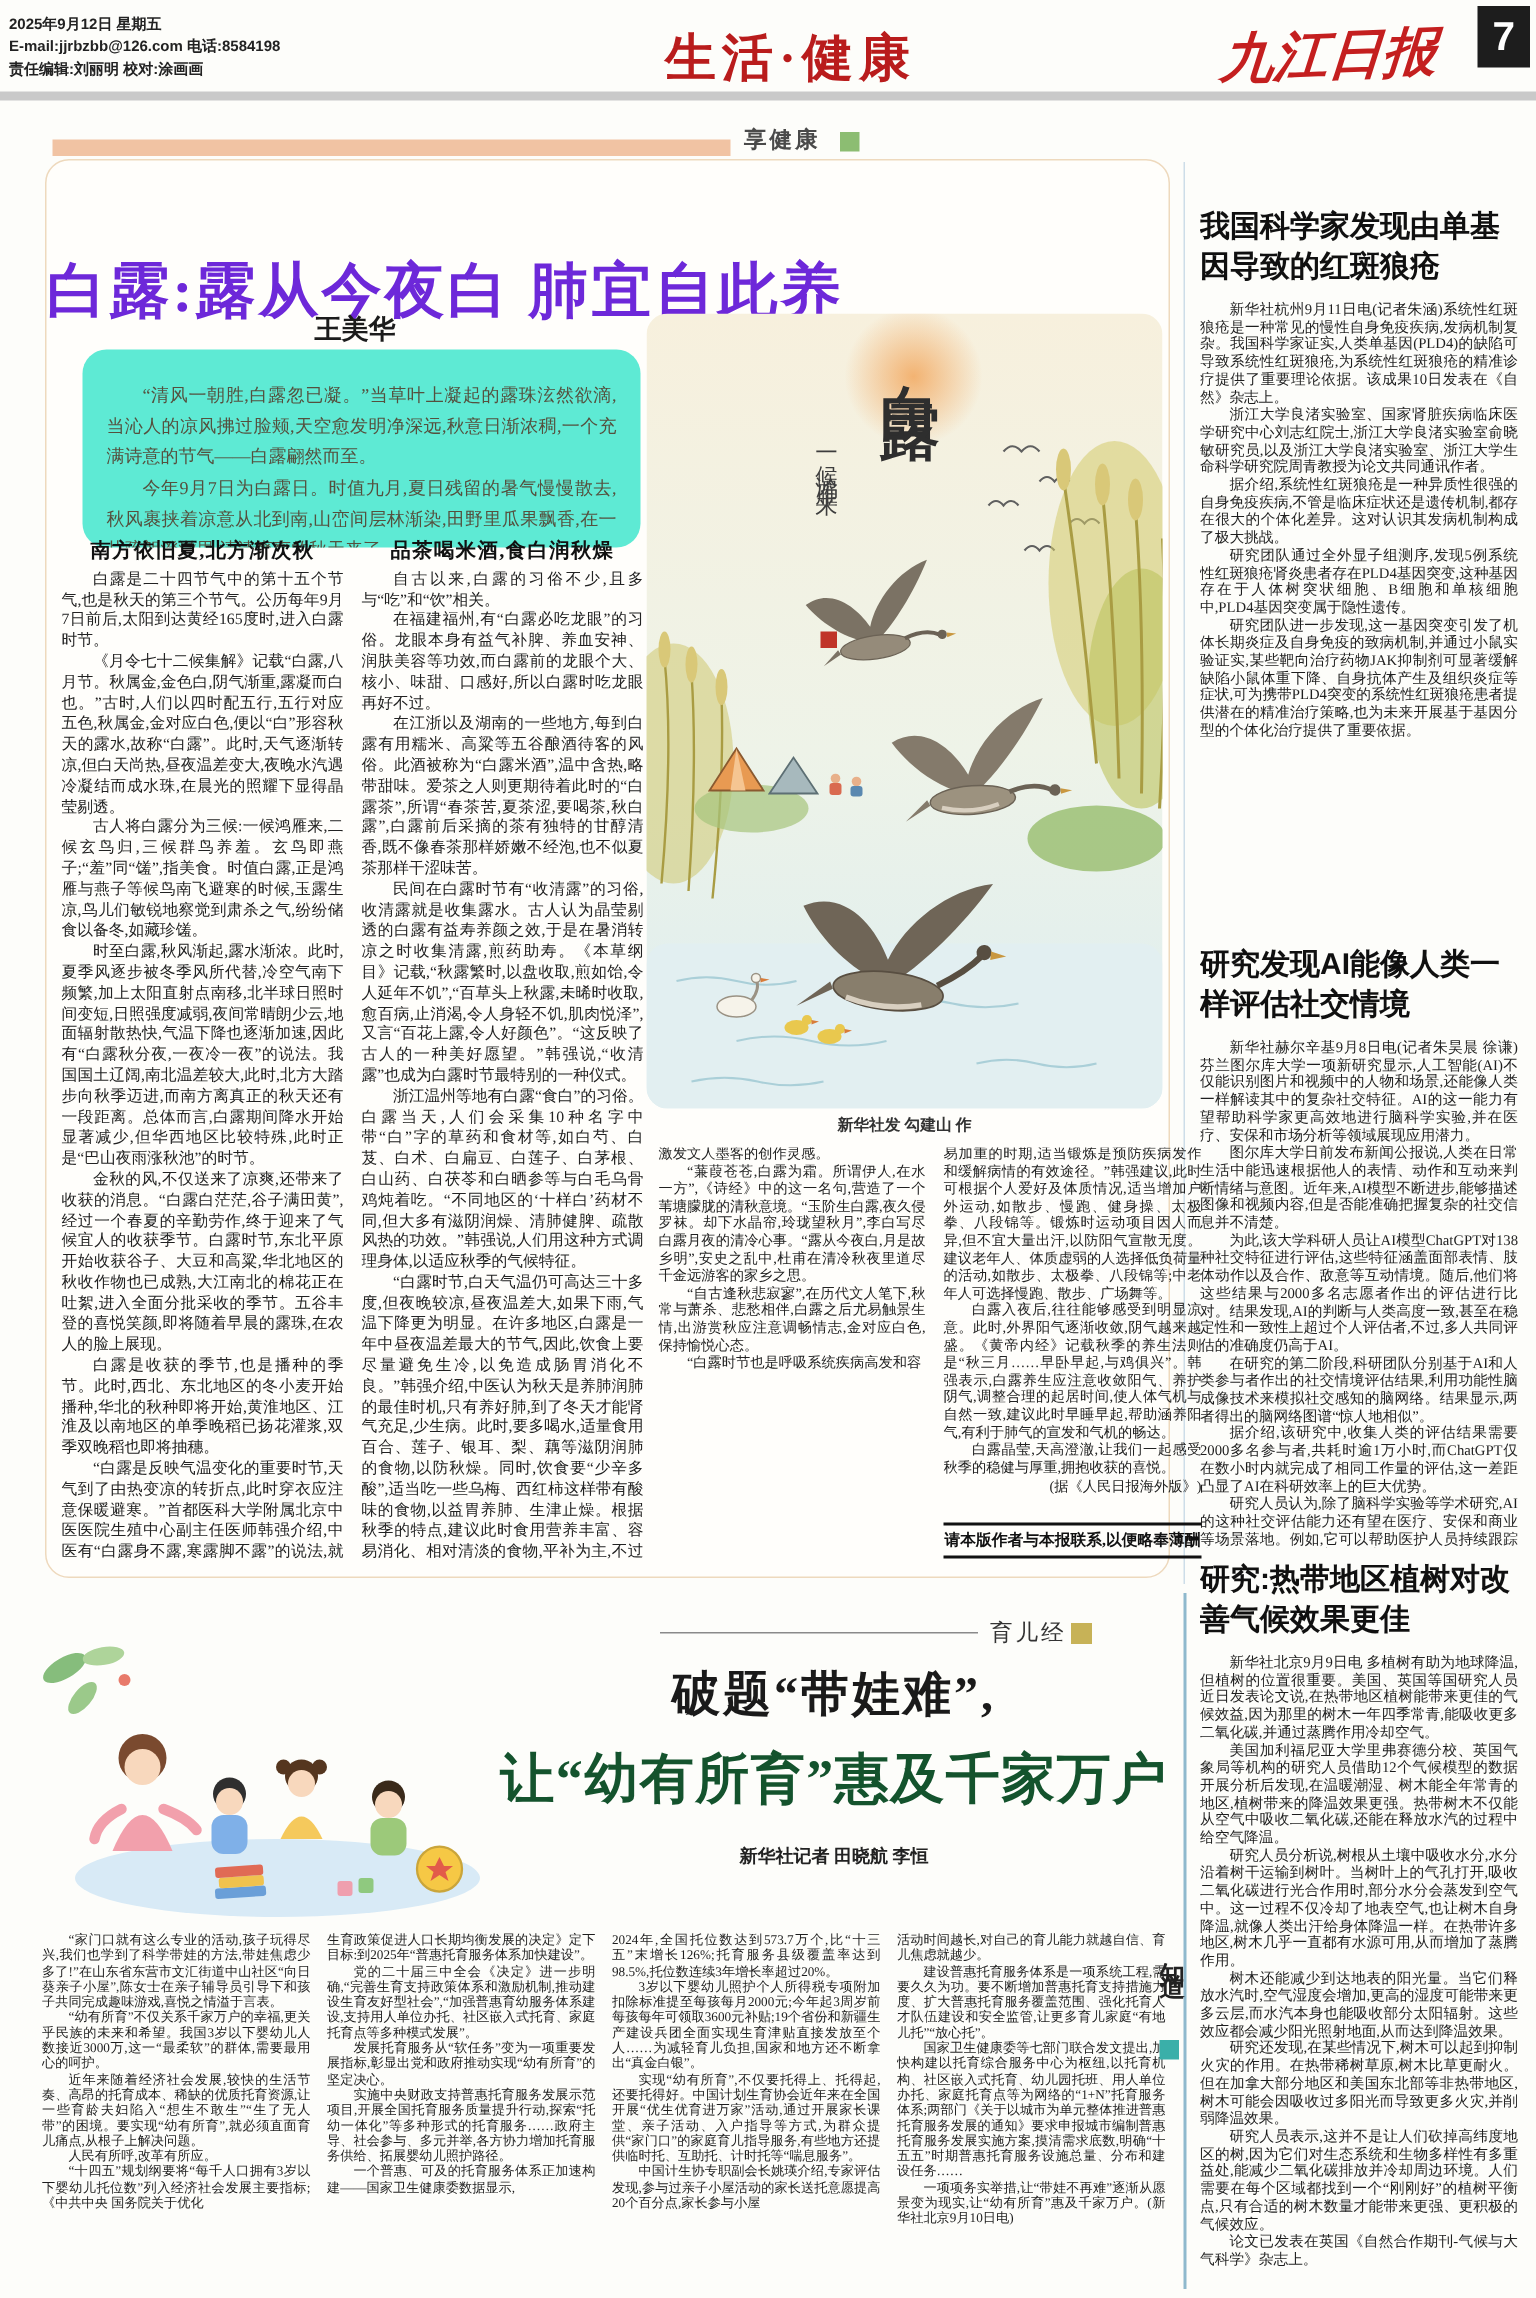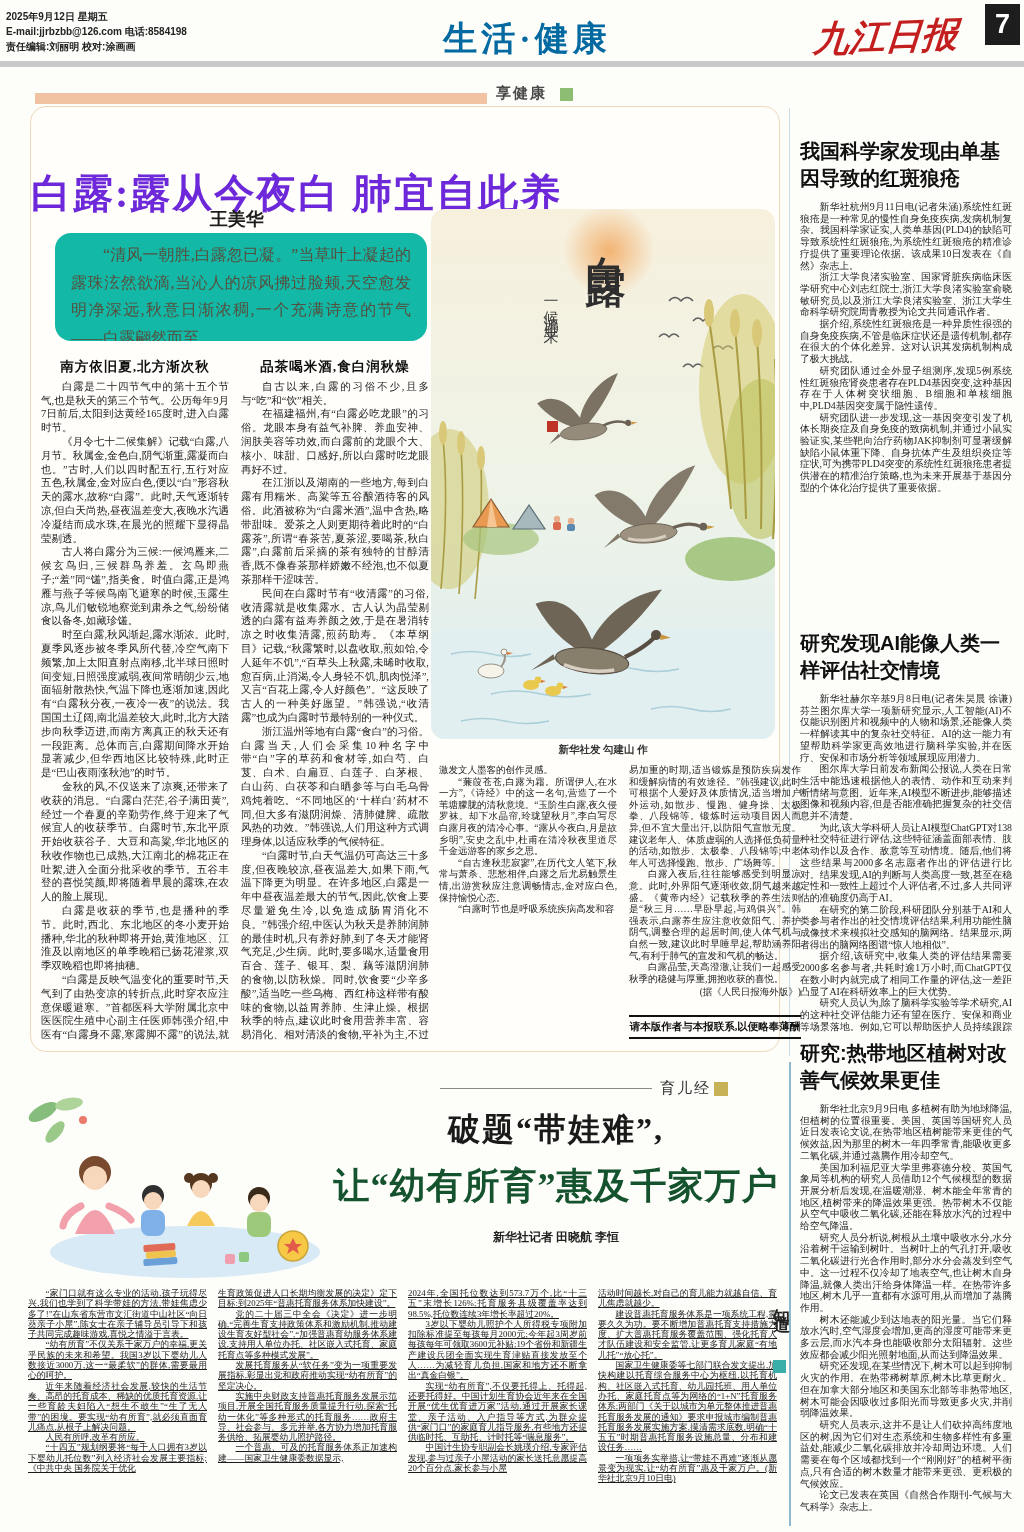--- a/index.html
+++ b/index.html
@@ -2,43 +2,43 @@
 <html><head>
 <meta charset="utf-8">
 <style>
   html,body{margin:0;padding:0;background:#e9e9e6;}
   .page{position:relative;width:1024px;height:1532px;background:#fdfdfa;margin:0 auto;overflow:hidden;
         font-family:"Liberation Serif","DejaVu Serif",serif;color:#1c1c1c;}
   
   .mast-left{position:absolute;left:6px;top:9px;font-family:"Liberation Sans",sans-serif;
              font-size:10px;font-weight:bold;color:#222;line-height:15px;}
   .section-title{position:absolute;left:412px;top:16px;width:230px;text-align:center;
-                 font-size:34px;font-weight:bold;letter-spacing:4px;color:#0369a1;}
+                 font-size:34px;font-weight:bold;letter-spacing:4px;color:#b91c1c;}
   .paper-name{position:absolute;left:798px;top:13px;width:175px;text-align:center;font-size:36px;
               font-weight:bold;font-style:italic;color:#c41f1f;transform:skewX(-6deg) rotate(-2deg);
               font-family:"DejaVu Serif",serif;}
   .page-num{position:absolute;left:985px;top:4px;width:35px;height:41px;background:#1d1d1d;color:#fff;
             font-family:"Liberation Sans",sans-serif;font-size:27px;font-weight:bold;
             display:flex;align-items:center;justify-content:center;}
   .rule-bar{position:absolute;left:0;top:61px;width:1024px;height:6px;background:#c9c9c9;}
   .vrule-top{position:absolute;left:789px;top:108px;width:1px;height:948px;background:#cdddе8;background:#cddde8;}
   .vrule-bottom{position:absolute;left:789px;top:1062px;width:2px;height:464px;background:#8fb9cd;}
   
   .health-bar{position:absolute;left:35px;top:93px;width:452px;height:11px;background:#f1c3a3;}
   .health-label{position:absolute;left:496px;top:84px;font-family:"Liberation Sans",sans-serif;
                 font-size:15px;font-weight:bold;color:#4a4a4a;letter-spacing:2px;}
   .health-square{position:absolute;left:560px;top:88px;width:13px;height:13px;background:#8cbd72;}
   
   .main-article{position:absolute;left:30px;top:106px;width:748px;height:944px;border:1px solid #eed9bd;
                 border-radius:16px;background:#fffefb;}
   .headline{position:absolute;left:0;top:32px;width:100%;font-size:40px;font-weight:bold;
             color:#6d28d9;letter-spacing:2px;}
   .byline{position:absolute;left:0;top:100px;width:55%;text-align:center;font-size:18px;font-weight:bold;}
-  .intro-box{position:absolute;left:24px;top:126px;width:340px;height:92px;background:#14b8a6;border-radius:16px;
-             padding:8px 16px;font-size:16px;line-height:1.72;color:#55503e;overflow:hidden;text-align:justify;}
+  .intro-box{position:absolute;left:24px;top:126px;width:340px;height:92px;background:#5eead4;border-radius:16px;
+             padding:20px 16px;font-size:12px;line-height:1.72;color:#55503e;overflow:hidden;text-align:justify;}
   .col{position:absolute;font-size:10.5px;line-height:13.8px;text-align:justify;color:#222;overflow:hidden;}
   .col .para{margin:0;text-indent:2em;}
   .intro-box .para{margin:0;text-indent:2em;}
   .cont .para:first-child{text-indent:0;}
   .col-head{font-size:13.5px;font-weight:bold;text-align:center;margin:3px 0 6px;letter-spacing:1px;color:#111;}
   .col1{left:10px;top:250px;width:188px;height:684px;}
   .col2{left:210px;top:250px;width:188px;height:684px;}
   .col3{left:408px;top:658px;width:178px;height:228px;font-size:9.5px;line-height:11.6px;}
   .col4{left:598px;top:658px;width:172px;height:236px;font-size:9.5px;line-height:11.6px;}
   .credit{text-align:right;font-size:9.5px;margin-top:2px;}
@@ -64,21 +64,21 @@
   
   .par-rule{position:absolute;left:440px;top:1088px;width:212px;height:1px;background:#8a8a8a;}
   .par-label{position:absolute;left:660px;top:1079px;font-family:"Liberation Sans",sans-serif;
              font-size:15px;color:#333;letter-spacing:2px;}
   .par-square{position:absolute;left:714px;top:1082px;width:14px;height:14px;background:#c7b257;}
   .kids-illus{position:absolute;left:25px;top:1094px;width:305px;height:190px;}
   .par-head{position:absolute;left:330px;top:1108px;width:452px;text-align:center;}
   .par-t1{font-size:32px;font-weight:bold;letter-spacing:2px;color:#1a1a1a;}
   .par-t2{font-size:36px;font-weight:bold;letter-spacing:1px;color:#14532d;margin-top:10px;}
   .par-byline{font-size:12px;font-weight:bold;margin-top:18px;color:#222;}
-  .par-cols{position:absolute;left:28px;top:1288px;width:750px;height:240px;display:flex;gap:11px;text-decoration:underline;}
+  .par-cols{position:absolute;left:28px;top:1288px;width:750px;height:240px;display:flex;gap:11px;}
   .par-col{width:179px;height:240px;overflow:hidden;font-size:8.8px;line-height:10.3px;text-align:justify;color:#1d1d1d;}
   .par-col .para{margin:0;text-indent:2em;}
   .know{position:absolute;left:770px;top:1294px;writing-mode:vertical-rl;font-size:17px;font-weight:bold;
         letter-spacing:8px;color:#222;}
   .know-square{position:absolute;left:773px;top:1360px;width:13px;height:13px;background:#3aafa9;}
 </style>
 </head>
 <body>
 
 <div class="page">

